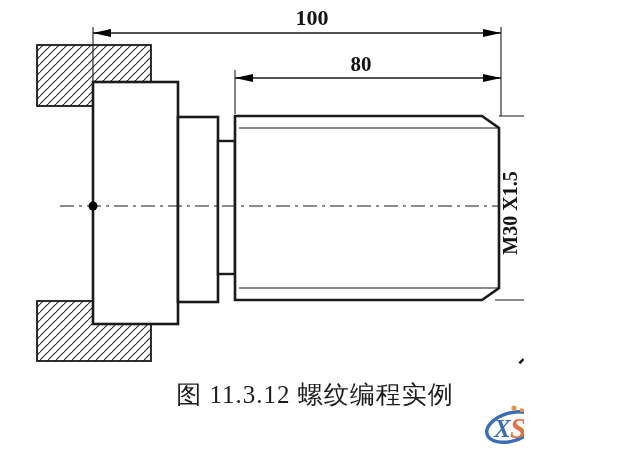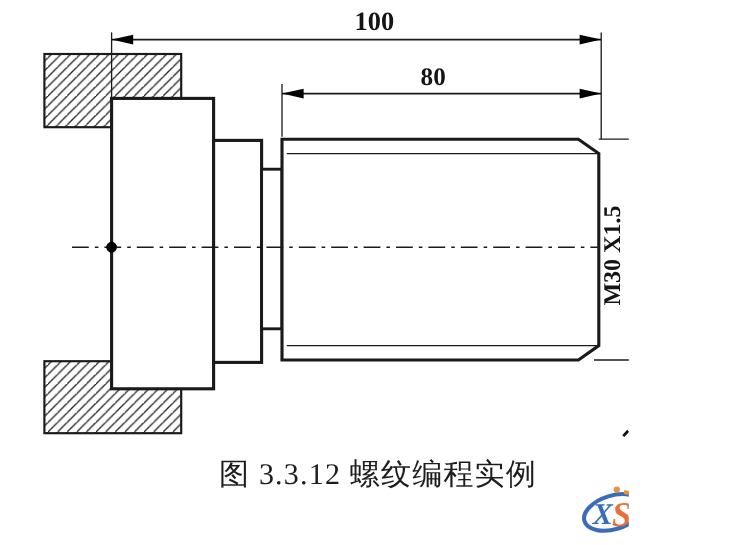--- a/index.html
+++ b/index.html
@@ -79,21 +79,21 @@
 
     <g stroke="#111111" stroke-width="2.4" fill="none" stroke-dasharray="6 5">
       <path d="M530,334 L542,311 L554,334"></path>
       <line x1="556" y1="330" x2="556" y2="380"></line>
       <line x1="546" y1="347" x2="556" y2="347"></line>
       <line x1="525" y1="344" x2="535" y2="344"></line>
       <line x1="531" y1="351" x2="517" y2="366"></line>
     </g>
   </svg>
 
-  <div class="caption">图 3.3.12  螺纹编程实例</div>
+  <div class="caption">图 11.3.12  螺纹编程实例</div>
 
   <div class="watermark">
     <svg class="wm-logo" width="58" height="54" viewBox="0 0 58 54">
       <ellipse cx="28" cy="28" rx="25" ry="14" transform="rotate(-17 28 28)" fill="none" stroke="#3a6db8" stroke-width="3.4"></ellipse>
       <path d="M37,11 Q53,13 51,26" fill="none" stroke="#e8923c" stroke-width="3.4"></path>
       <circle cx="31" cy="9" r="2.6" fill="#e8923c"></circle>
       <text x="11" y="38" font-family="Liberation Serif, serif" font-style="italic" font-weight="bold" font-size="25" fill="#3a6db8">X</text>
       <text x="27" y="39" font-family="Liberation Serif, serif" font-style="italic" font-weight="bold" font-size="29" fill="#e4713c">S</text>
     </svg>
   </div>

